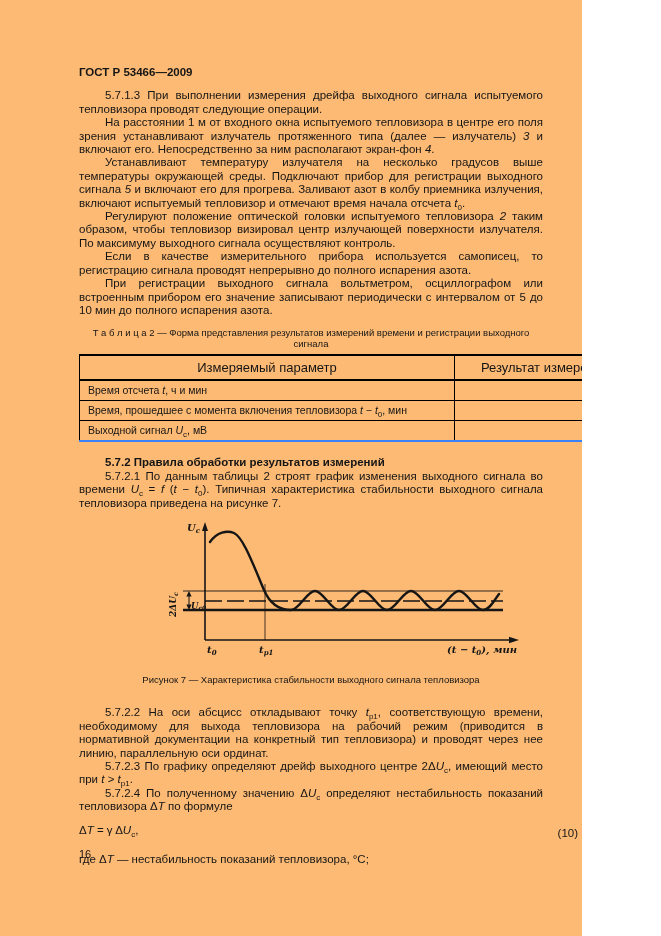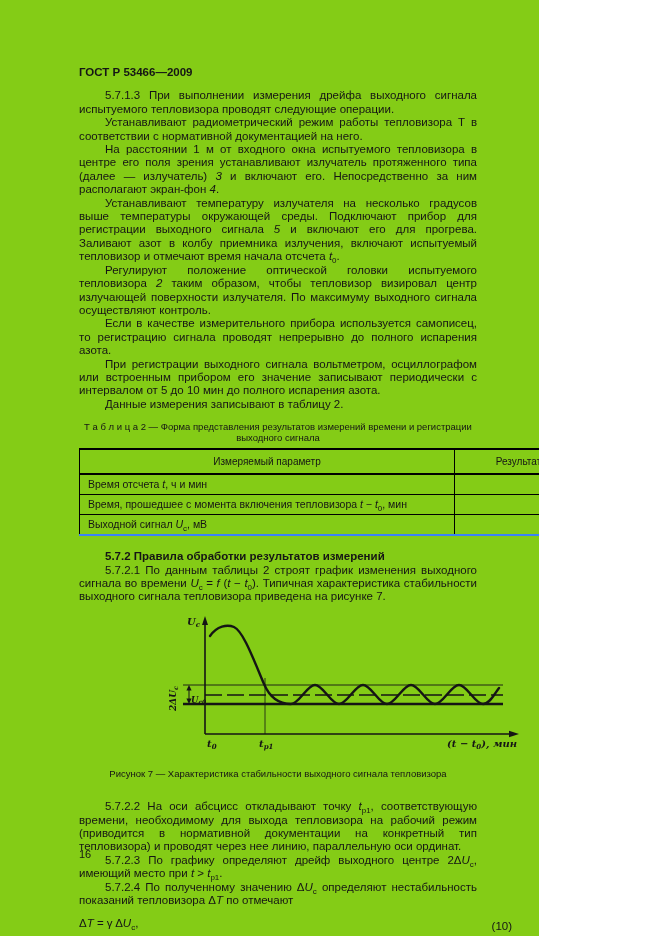--- a/index.html
+++ b/index.html
@@ -1,35 +1,35 @@
 <!DOCTYPE html>
 <html><head>
 <meta charset="utf-8">
 <style>
   html,body { margin:0; padding:0; background:#ffffff; }
   .page {
     position:relative;
-    width:539px; height:936px;
-    background:#84cc16;
+    width:582px; height:936px;
+    background:#fdba74;
     color:#151515;
     font-family:"Liberation Sans", sans-serif;
     font-size:11.5px; line-height:13.4px;
     box-sizing:border-box;
-    padding:66px 62px 0 79px;
+    padding:66px 39px 0 79px;
     overflow:hidden;
   }
   .doc-header { font-weight:bold; margin-bottom:10px; }
   p { margin:0; text-indent:26px; text-align:justify; }
   .it { font-style:italic; }
   sub { font-size:8px; line-height:0; }
   .tcap { margin-top:10px; font-size:9.5px; line-height:11px; text-indent:0; text-align:center; }
   table.gtable { border-collapse:collapse; width:538px; margin-top:5px; table-layout:fixed; }
   table.gtable th {
     border:1px solid #000; border-top:2px solid #000; border-bottom:2.5px solid #000;
-    font-size:10px; font-weight:normal; padding:6px 4px; text-align:center; line-height:11px;
+    font-size:13px; font-weight:normal; padding:6px 4px; text-align:center; line-height:11px;
   }
   table.gtable td {
     border:1px solid #000; font-size:10.5px; padding:2px 8px; height:15px;
     text-align:left; line-height:13px;
   }
   table.gtable tr:last-child td { border-bottom:2px solid #3b82f6; }
   .col-param { width:366px; }
   .col-result { width:172px; }
   .h572 { margin-top:14px; font-weight:bold; }
   .figwrap { margin:10px 0 0 84px; width:370px; }
@@ -47,27 +47,25 @@
   }
 </style>
 </head>
 <body>
 
 <div class="page">
 
   <div class="doc-header">ГОСТ Р 53466—2009</div>
 
   <p><span>5.7.1.3 При выполнении измерения дрейфа выходного сигнала испытуемого тепловизора проводят следующие операции.</span></p>
-  <p><span>Устанавливают радиометрический режим работы тепловизора Т в соответствии с нормативной документацией на него.</span></p>
   <p><span>На расстоянии 1 м от входного окна испытуемого тепловизора в центре его поля зрения устанавливают излучатель протяженного типа (далее — излучатель) </span><span class="it">3</span><span> и включают его. Непосредственно за ним располагают экран-фон </span><span class="it">4</span><span>.</span></p>
   <p><span>Устанавливают температуру излучателя на несколько градусов выше температуры окружающей среды. Подключают прибор для регистрации выходного сигнала </span><span class="it">5</span><span> и включают его для прогрева. Заливают азот в колбу приемника излучения, включают испытуемый тепловизор и отмечают время начала отсчета </span><span class="it">t</span><sub>0</sub><span>.</span></p>
   <p><span>Регулируют положение оптической головки испытуемого тепловизора </span><span class="it">2</span><span> таким образом, чтобы тепловизор визировал центр излучающей поверхности излучателя. По максимуму выходного сигнала осуществляют контроль.</span></p>
   <p><span>Если в качестве измерительного прибора используется самописец, то регистрацию сигнала проводят непрерывно до полного испарения азота.</span></p>
   <p><span>При регистрации выходного сигнала вольтметром, осциллографом или встроенным прибором его значение записывают периодически с интервалом от 5 до 10 мин до полного испарения азота.</span></p>
-  <p><span>Данные измерения записывают в таблицу 2.</span></p>
 
   <div class="tcap"><span>Т а б л и ц а  2 — Форма представления результатов измерений времени и регистрации выходного сигнала</span></div>
 
   <table class="gtable">
     <thead>
       <tr>
         <th class="col-param">Измеряемый параметр</th>
         <th class="col-result">Результат измерения</th>
       </tr>
     </thead>
@@ -134,21 +132,21 @@
       <text x="354" y="133" font-size="10" text-anchor="end">
         <tspan>(t − t</tspan><tspan dy="2" font-size="7">0</tspan><tspan dy="-2" font-size="10">), мин</tspan>
       </text>
     </svg>
   </div>
 
   <div class="figcap">Рисунок 7 — Характеристика стабильности выходного сигнала тепловизора</div>
 
   <p class="p5722"><span>5.7.2.2 На оси абсцисс откладывают точку </span><span class="it">t</span><sub>р1</sub><span>, соответствующую времени, необходимому для выхода тепловизора на рабочий режим (приводится в нормативной документации на конкретный тип тепловизора) и проводят через нее линию, параллельную оси ординат.</span></p>
   <p><span>5.7.2.3 По графику определяют дрейф выходного центре 2Δ</span><span class="it">U</span><sub>с</sub><span>, имеющий место при </span><span class="it">t</span><span> &gt; </span><span class="it">t</span><sub>р1</sub><span>.</span></p>
-  <p><span>5.7.2.4 По полученному значению Δ</span><span class="it">U</span><sub>с</sub><span> определяют нестабильность показаний тепловизора Δ</span><span class="it">T</span><span> по отмечают</span></p>
+  <p><span>5.7.2.4 По полученному значению Δ</span><span class="it">U</span><sub>с</sub><span> определяют нестабильность показаний тепловизора Δ</span><span class="it">T</span><span> по формуле</span></p>
 
   <div class="formula-row">
     <span><span>Δ</span><span class="it">T</span><span> = γ Δ</span><span class="it">U</span><sub>с</sub><span>,</span></span>
     <span class="formula-number">(10)</span>
   </div>
 
   <p class="where-line"><span>где Δ</span><span class="it">T</span><span> — нестабильность показаний тепловизора, °С;</span></p>
 
   <div class="page-number">16</div>
 

